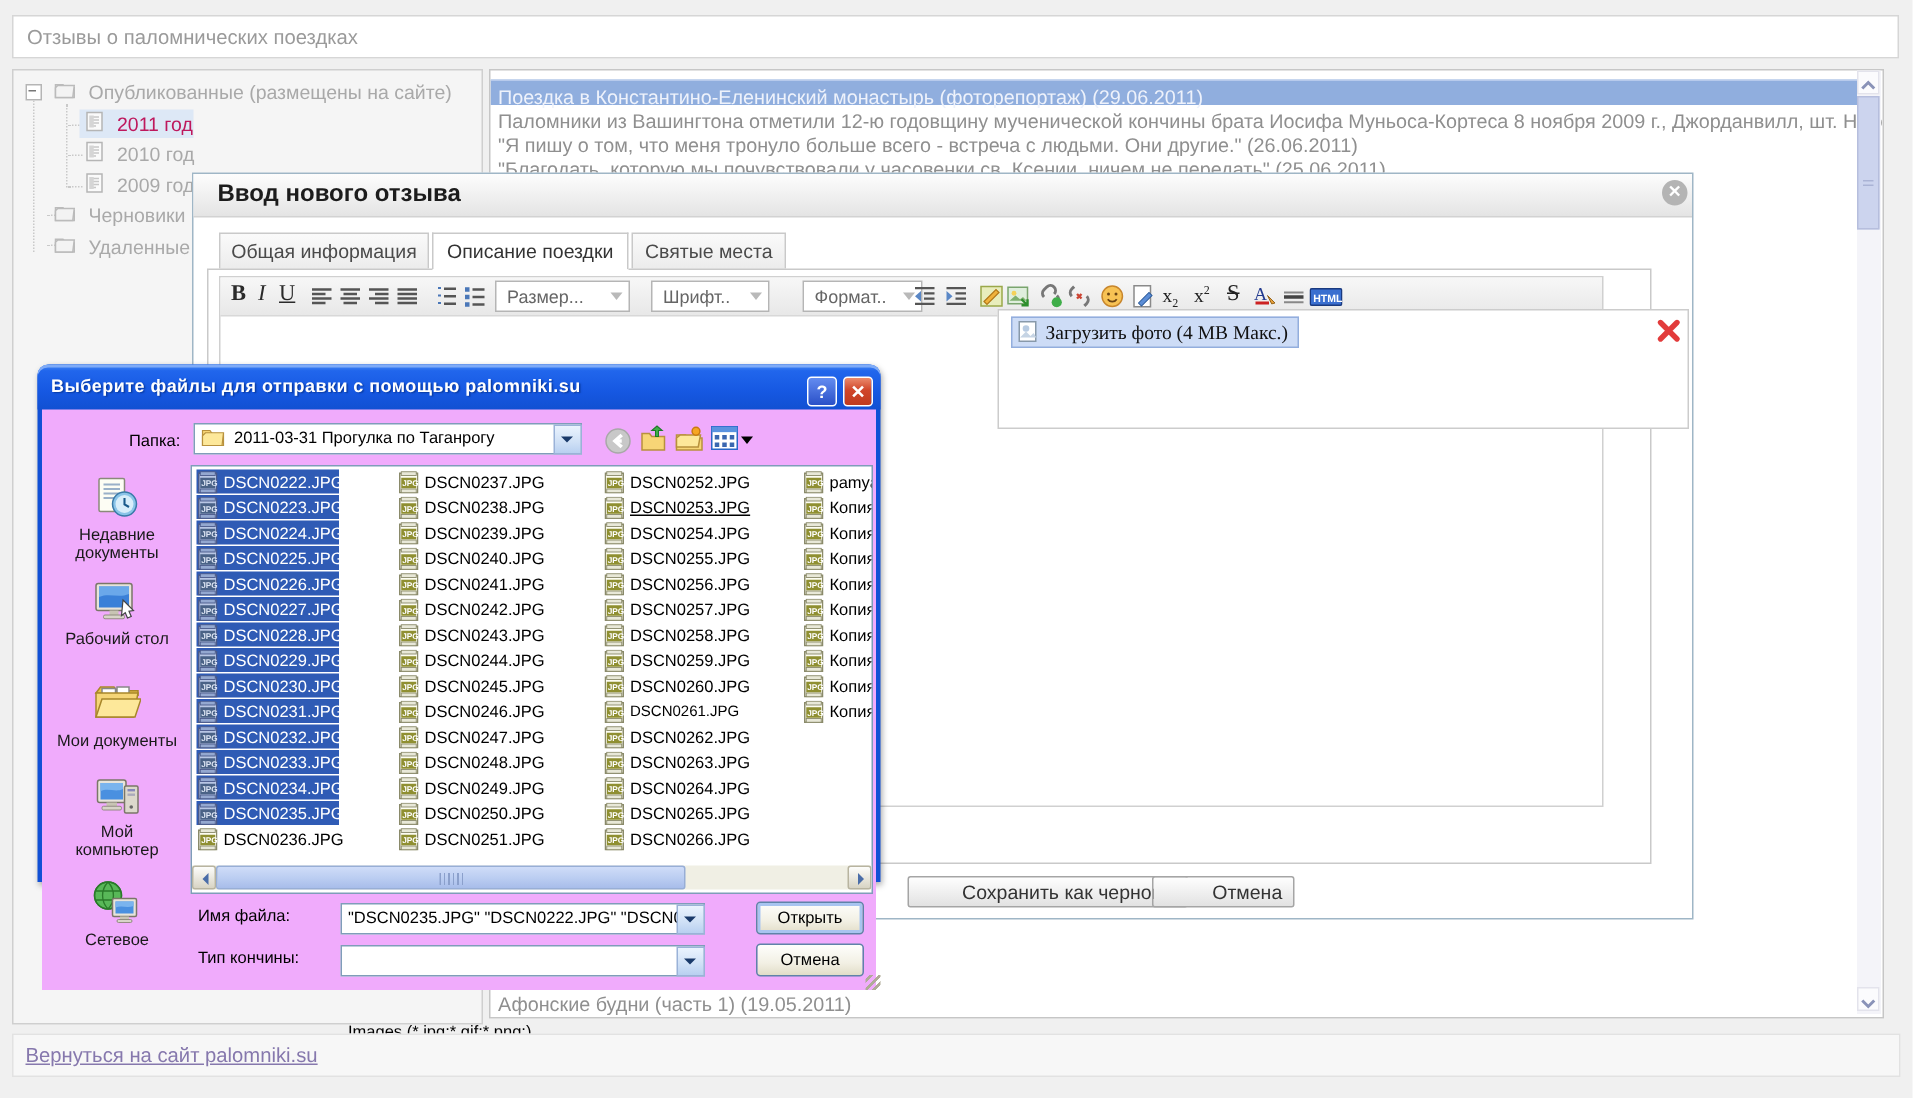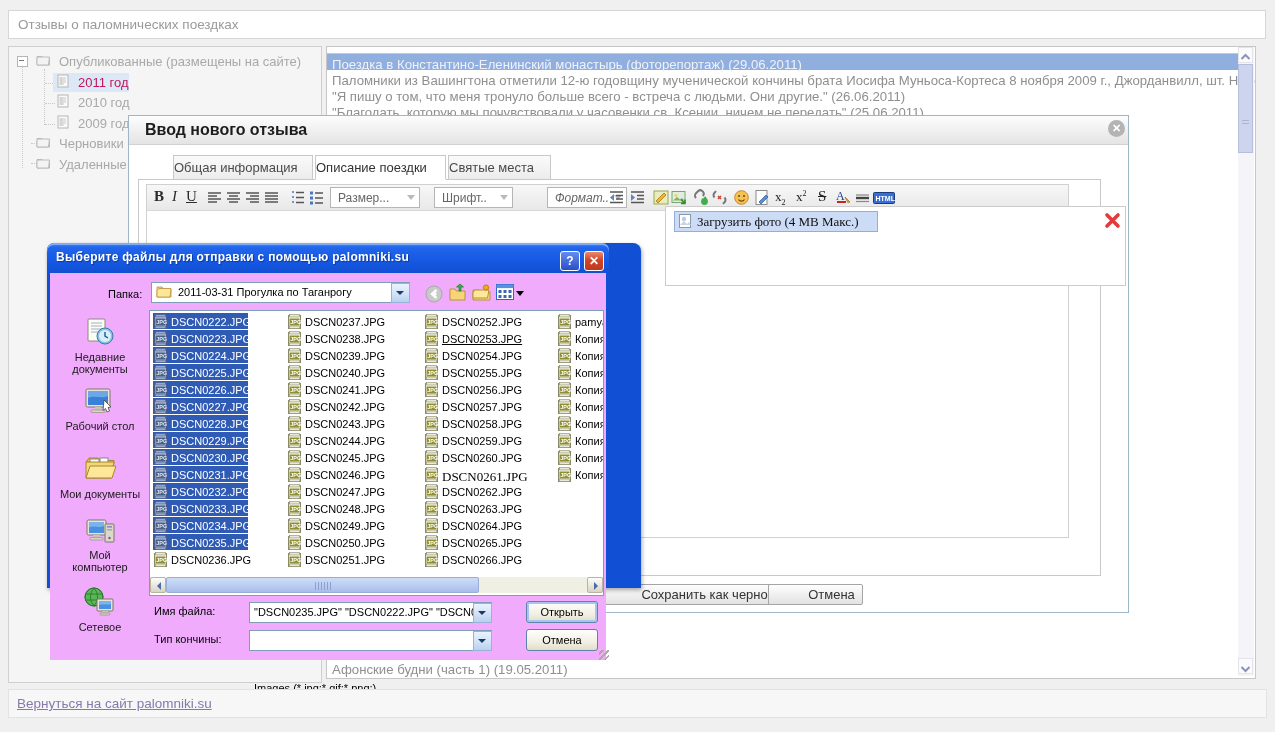--- a/index.html
+++ b/index.html
@@ -21,21 +21,21 @@
   .sb{position:absolute;left:911px;top:0px;width:16px;height:629px;background:#f4f4f9;}
   .sbbtn{position:absolute;left:0;width:15px;height:16px;background:#fbfbfd;border:1px solid #e3e3ec;box-sizing:border-box;color:#8a93b8;font-size:9px;text-align:center;line-height:15px;}
   .sbthumb{position:absolute;left:0px;top:17px;width:15px;height:89px;background:#ccd4ee;border:1px solid #b6bedd;box-sizing:border-box;}
   
   .nw{white-space:nowrap;}
   .xbtn{width:20px;height:20px;border-radius:3px;border:1px solid #fff;box-sizing:border-box;color:#fff;font-size:12px;font-weight:bold;text-align:center;line-height:18px;}
   .sblab{left:0;width:90px;text-align:center;font-size:11px;color:#1a1a1a;line-height:12px;}
   .hsbtn{top:0;width:16px;height:16px;background:linear-gradient(#fdfdfb,#d8d4c4);border:1px solid #b8b4a0;box-sizing:border-box;border-radius:2px;}
   .xpbtn{width:72px;height:22px;background:linear-gradient(#fefefc,#f2f0e4 60%,#e2ddc8);border:1px solid #5f83a8;border-radius:3px;box-sizing:border-box;font-size:11px;color:#000;text-align:center;line-height:20px;}
 
-  .tab{height:23px;border:1px solid #c9c9c9;font-size:13px;color:#4a4a4a;line-height:23px;background:#fff;margin-left:27px;}
+  .tab{height:23px;border:1px solid #c9c9c9;font-size:13px;color:#4a4a4a;text-align:center;line-height:23px;background:#fff;}
   .tabact{border-bottom:1px solid #fff;z-index:3;color:#333;}
   .mbtn{height:19px;background:linear-gradient(#fefefe,#e2e2e2);border:1px solid #a5a5a5;border-radius:2px;font-size:13px;color:#333;text-align:center;line-height:19px;padding-left:32px;}
   
   .ticon{position:absolute;top:4px;width:17px;height:17px;}
   .tcombo{position:absolute;top:2px;height:19px;background:#fff;border:1px solid #b5b5b5;font-size:12px;color:#666;}
   .tcombo span{position:absolute;left:7px;top:3px;}
   .tcombo i{position:absolute;right:4px;top:7px;width:0;height:0;border-left:4px solid transparent;border-right:4px solid transparent;border-top:5px solid #b9b9b9;font-style:normal;}
 </style>
 </head>
 <body>
@@ -160,21 +160,21 @@
           </g>
         </svg>
        <div class="tcombo" style="left:183px;width:88px;">
           <span>Размер...</span>
           <i></i>
         </div>
        <div class="tcombo" style="left:287px;width:77px;">
           <span>Шрифт..</span>
           <i></i>
         </div>
-       <div class="tcombo" style="left:400px;width:78px;font-style:italic;">
+       <div class="tcombo" style="left:388px;width:78px;">
           <span>Формат..</span>
           <i></i>
         </div>
        <svg class="ticon" style="left:461px;" viewBox="0 0 17 17">
           <g stroke="#555" stroke-width="1.5">
             <path d="M2 3h13M8 6.5h7M8 10h7M2 13.5h13"></path>
           </g>
           <path d="M6 5v7l-4-3.5z" fill="#5a87c6"></path>
         </svg>
        <svg class="ticon" style="left:482px;" viewBox="0 0 17 17">
@@ -231,37 +231,37 @@
           <path d="M2 12.5 h13" stroke="#888" stroke-width="1.2"></path>
         </svg>
        <svg class="ticon" style="left:726px;width:22px;" viewBox="0 0 22 17">
           <rect x="0.5" y="3.5" width="21" height="11" rx="1" fill="#3a6fd0" stroke="#1a3a80"></rect>
           <text x="2.5" y="12" font-family="Liberation Sans" font-size="7" font-weight="bold" fill="#fff">HTML</text>
         </svg>
      </div>
    </div>
 
    <div class="abs" style="left:536px;top:90px;width:459px;height:78px;background:#fff;border:1px solid #ccc;">
-     <div class="abs" style="left:8px;top:4px;height:19px;background:#cddcf6;border:1px solid #93aedd;font-family:'Liberation Serif',serif;font-size:13px;color:#111;padding:0 18px 0 22px;line-height:19px;">Загрузить фото (4 MB Макс.)
+     <div class="abs" style="left:8px;top:4px;height:19px;background:#cddcf6;border:1px solid #93aedd;font-family:'Liberation Serif',serif;font-size:13px;color:#111;padding:0 6px 0 22px;line-height:19px;">Загрузить фото (4 MB Макс.)
        <svg class="abs" style="left:3px;top:2px;" width="15" height="15" viewBox="0 0 15 15">
           <rect x="1.5" y="0.5" width="11" height="13" fill="#fff" stroke="#8899aa"></rect>
           <circle cx="6" cy="5" r="2.2" fill="#b8cbe2"></circle>
           <path d="M2 11 L6 7 L9 10 L11 8 L13 11 Z" fill="#c6d4e4"></path>
         </svg>
      </div>
      <svg class="abs" style="left:438px;top:5px;" width="17" height="17" viewBox="0 0 17 17">
         <path d="M3 3 L14 14 M14 3 L3 14" stroke="#e23b3b" stroke-width="3.6" stroke-linecap="round"></path>
       </svg>
    </div>
 
    <div class="abs mbtn" style="left:476px;top:468px;width:153px;">Сохранить как черновик</div>
    <div class="abs mbtn" style="left:639px;top:468px;width:61px;">Отмена</div>
  </div>
 
- <div id="xp" class="abs" style="left:47px;top:243px;width:562px;height:345px;background:#1150d5;border-radius:8px 8px 0 0;box-shadow:1px 2px 4px rgba(0,0,0,0.35);padding-left:32px;">
+ <div id="xp" class="abs" style="left:25px;top:243px;width:562px;height:345px;background:#1150d5;border-radius:8px 8px 0 0;box-shadow:1px 2px 4px rgba(0,0,0,0.35);">
 
    <div class="abs" style="left:0;top:0;width:562px;height:30px;border-radius:7px 7px 0 0;background:linear-gradient(180deg,#4a8cf5 0%,#2166ec 14%,#1658e2 60%,#1150d2 100%);box-shadow:inset 0 2px 0 #7fabf7;">
      <span class="abs nw" style="left:9px;top:7px;font-size:12px;letter-spacing:0.3px;font-weight:bold;color:#fff;text-shadow:1px 1px 1px #0a3aa0;">Выберите файлы для отправки с помощью palomniki.su</span>
      <div class="abs xbtn" style="left:513px;top:8px;background:linear-gradient(#638cf0,#2a50c8);">?</div>
      <div class="abs xbtn" style="left:537px;top:8px;background:linear-gradient(#eb8a6c,#d0452a 45%,#c03a1e);">✕</div>
    </div>
 
    <div class="abs" style="left:3px;top:30px;width:556px;height:387px;background:#f0abfc;">
 
      <div class="abs nw" style="left:58px;top:15px;font-size:11px;color:#000;">Папка:</div>
@@ -494,21 +494,21 @@
           <use href="#jpg"></use>
         </svg>
      <div class="abs nw" style="left:292px;top:124px;font-size:11px;color:#000;">DSCN0259.JPG</div>
      <svg class="abs" style="left:275px;top:139px;" width="13" height="15">
           <use href="#jpg"></use>
         </svg>
      <div class="abs nw" style="left:292px;top:141px;font-size:11px;color:#000;">DSCN0260.JPG</div>
      <svg class="abs" style="left:275px;top:156px;" width="13" height="15">
           <use href="#jpg"></use>
         </svg>
-     <div class="abs nw" style="left:292px;top:158px;font-size:13px;color:#000;font-family:Liberation Serif, serif;">DSCN0261.JPG</div>
+     <div class="abs nw" style="left:292px;top:158px;font-size:10px;color:#000;">DSCN0261.JPG</div>
      <svg class="abs" style="left:275px;top:173px;" width="13" height="15">
           <use href="#jpg"></use>
         </svg>
      <div class="abs nw" style="left:292px;top:175px;font-size:11px;color:#000;">DSCN0262.JPG</div>
      <svg class="abs" style="left:275px;top:190px;" width="13" height="15">
           <use href="#jpg"></use>
         </svg>
      <div class="abs nw" style="left:292px;top:192px;font-size:11px;color:#000;">DSCN0263.JPG</div>
      <svg class="abs" style="left:275px;top:207px;" width="13" height="15">
           <use href="#jpg"></use>

